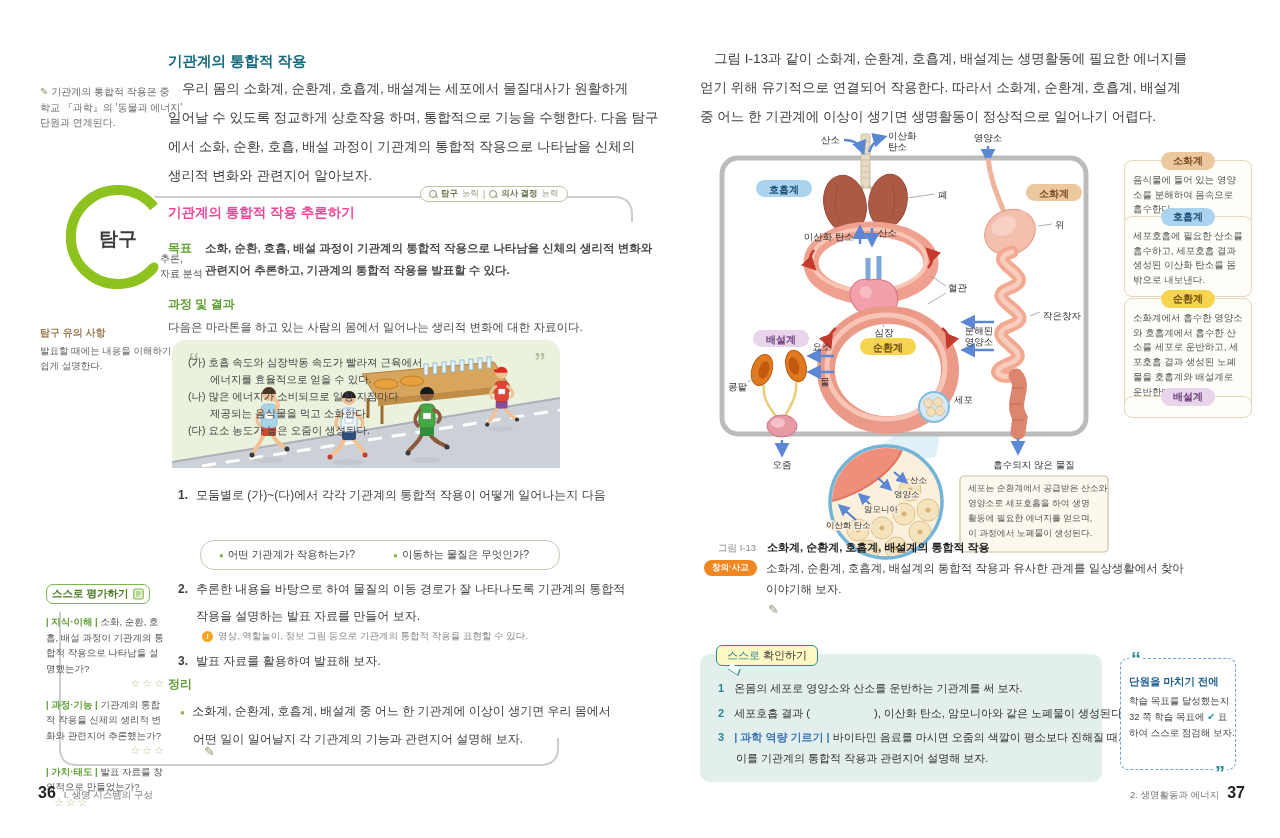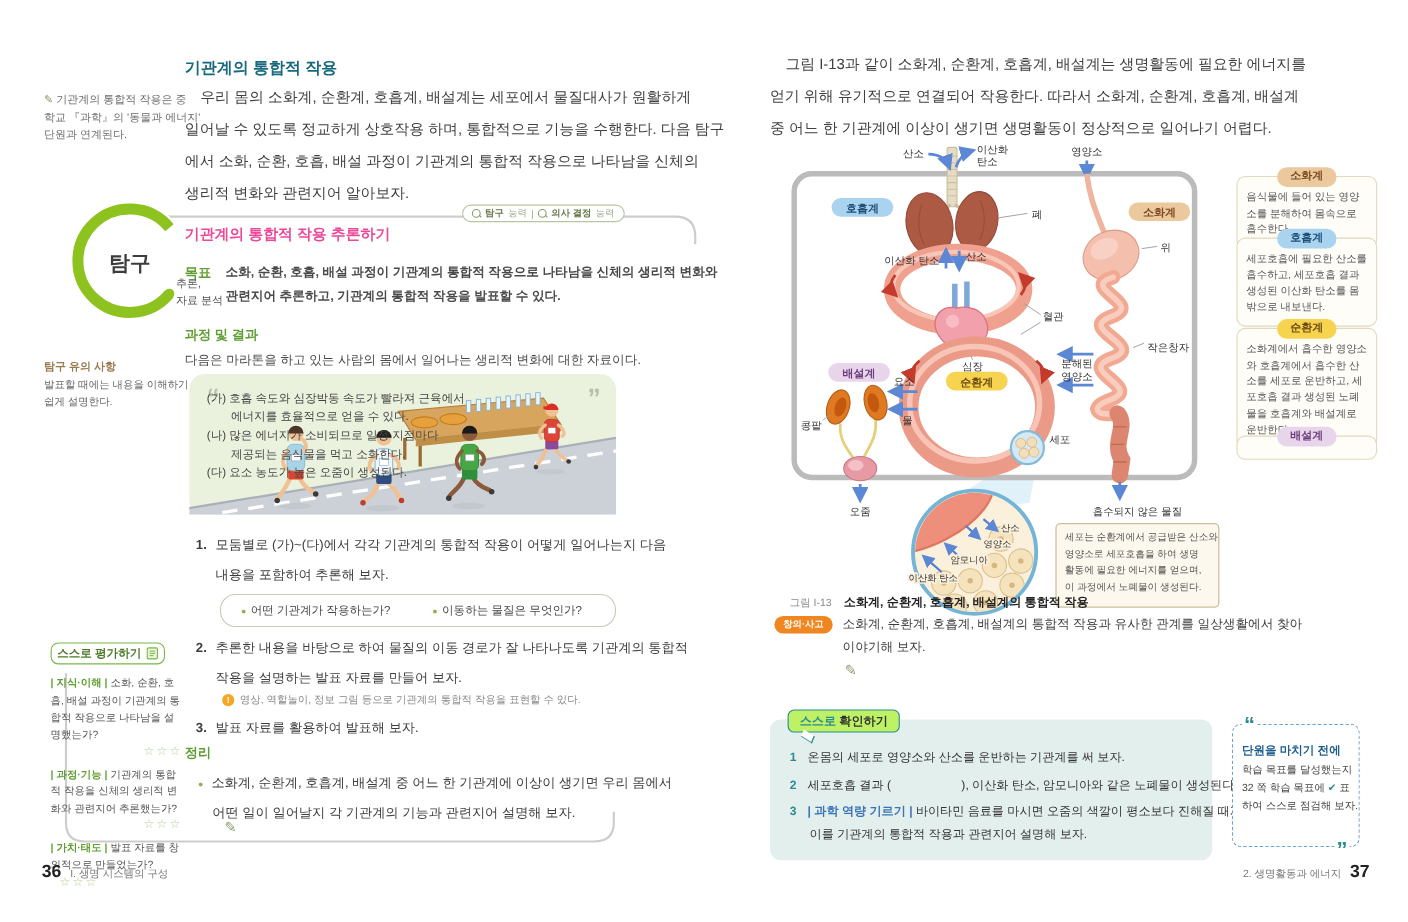--- a/index.html
+++ b/index.html
@@ -43,22 +43,22 @@
   .tag-dig{background:#ecc89e;color:#7a4a1e;}
   .tag-resp{background:#a9d3ef;color:#1d4f76;}
   .tag-circ{background:#f7d44f;color:#6b4a12;}
   .tag-exc{background:#e8d5ec;color:#6b3f7a;}
   .caption{font-size:11px;font-weight:bold;color:#222;white-space:nowrap;}
   .capprefix{font-size:9.5px;font-weight:normal;color:#888;margin-right:8px;}
   .creativebadge{display:inline-block;background:#f0861f;color:#fff;font-size:8.5px;font-weight:bold;
                  border-radius:9px;padding:2px 8px;}
   .creativeline{font-size:11.5px;line-height:21px;color:#3d3d3d;white-space:nowrap;}
   .checkbox-panel{position:absolute;left:700px;top:654px;width:402px;height:128px;background:#e3efec;border-radius:10px;}
-  .sc-label{position:absolute;left:16px;top:-9px;background:#bef264;border:1.5px solid #2c8a93;border-radius:6px;
-            padding:2px 10px;font-size:11px;font-weight:bold;}
+  .sc-label{position:absolute;left:16px;top:-9px;background:#fef9c3;border:1.5px solid #2c8a93;border-radius:6px;
+            padding:2px 10px;font-size:11px;font-weight:normal;}
   .sc-accent{color:#2c8a93;}
   .sc-rest{color:#333;}
   .sc-tail{position:absolute;left:30px;top:11px;width:8px;height:8px;background:#fff;border-left:1.5px solid #2c8a93;
            border-bottom:1.5px solid #2c8a93;transform:skewX(30deg) rotate(-45deg);}
   .sc-item{position:absolute;font-size:11px;color:#333;white-space:nowrap;}
   .sc-num{font-weight:bold;color:#2c8a93;margin-right:7px;}
   .sc-blank{display:inline-block;width:64px;}
   .sc-tag{font-weight:bold;color:#3b74b8;}
   .unitbox{position:absolute;left:1120px;top:658px;width:116px;height:112px;border:1.6px dashed #6aa3d6;
            border-radius:8px;background:#fff;box-sizing:border-box;padding:16px 8px 8px;}
@@ -215,21 +215,20 @@
   <div class="nw">
     <b style="font-weight:normal;">(다)</b>
     <span>요소 농도가 높은 오줌이 생성된다.</span>
   </div>
 </div>
 
 <div class="abs step" style="left:178px;top:482px;">
   <span class="stepnum">1.</span>
   <div>
     <div class="nw">모둠별로 (가)~(다)에서 각각 기관계의 통합적 작용이 어떻게 일어나는지 다음</div>
-    <div class="nw">내용을 포함하여 추론해 보자.</div>
   </div>
 </div>
 
 <div class="abs qbox" style="left:200px;top:540px;width:358px;height:28px;">
   <span class="qb" style="margin-left:18px;"><span class="qdot">●</span><span>어떤 기관계가 작용하는가?</span></span>
   <span class="qb" style="margin-left:38px;"><span class="qdot">●</span><span>이동하는 물질은 무엇인가?</span></span>
 </div>
 
 <div class="abs step" style="left:178px;top:576px;">
   <span class="stepnum">2.</span>

